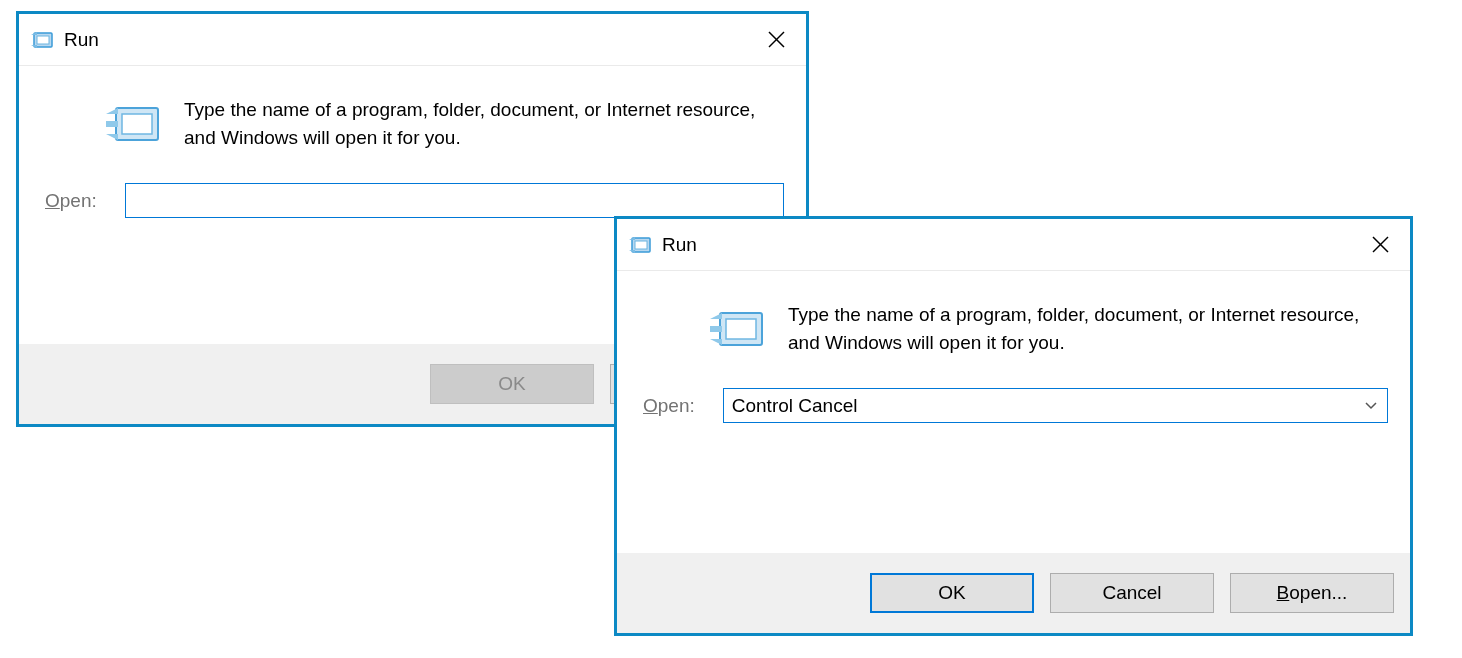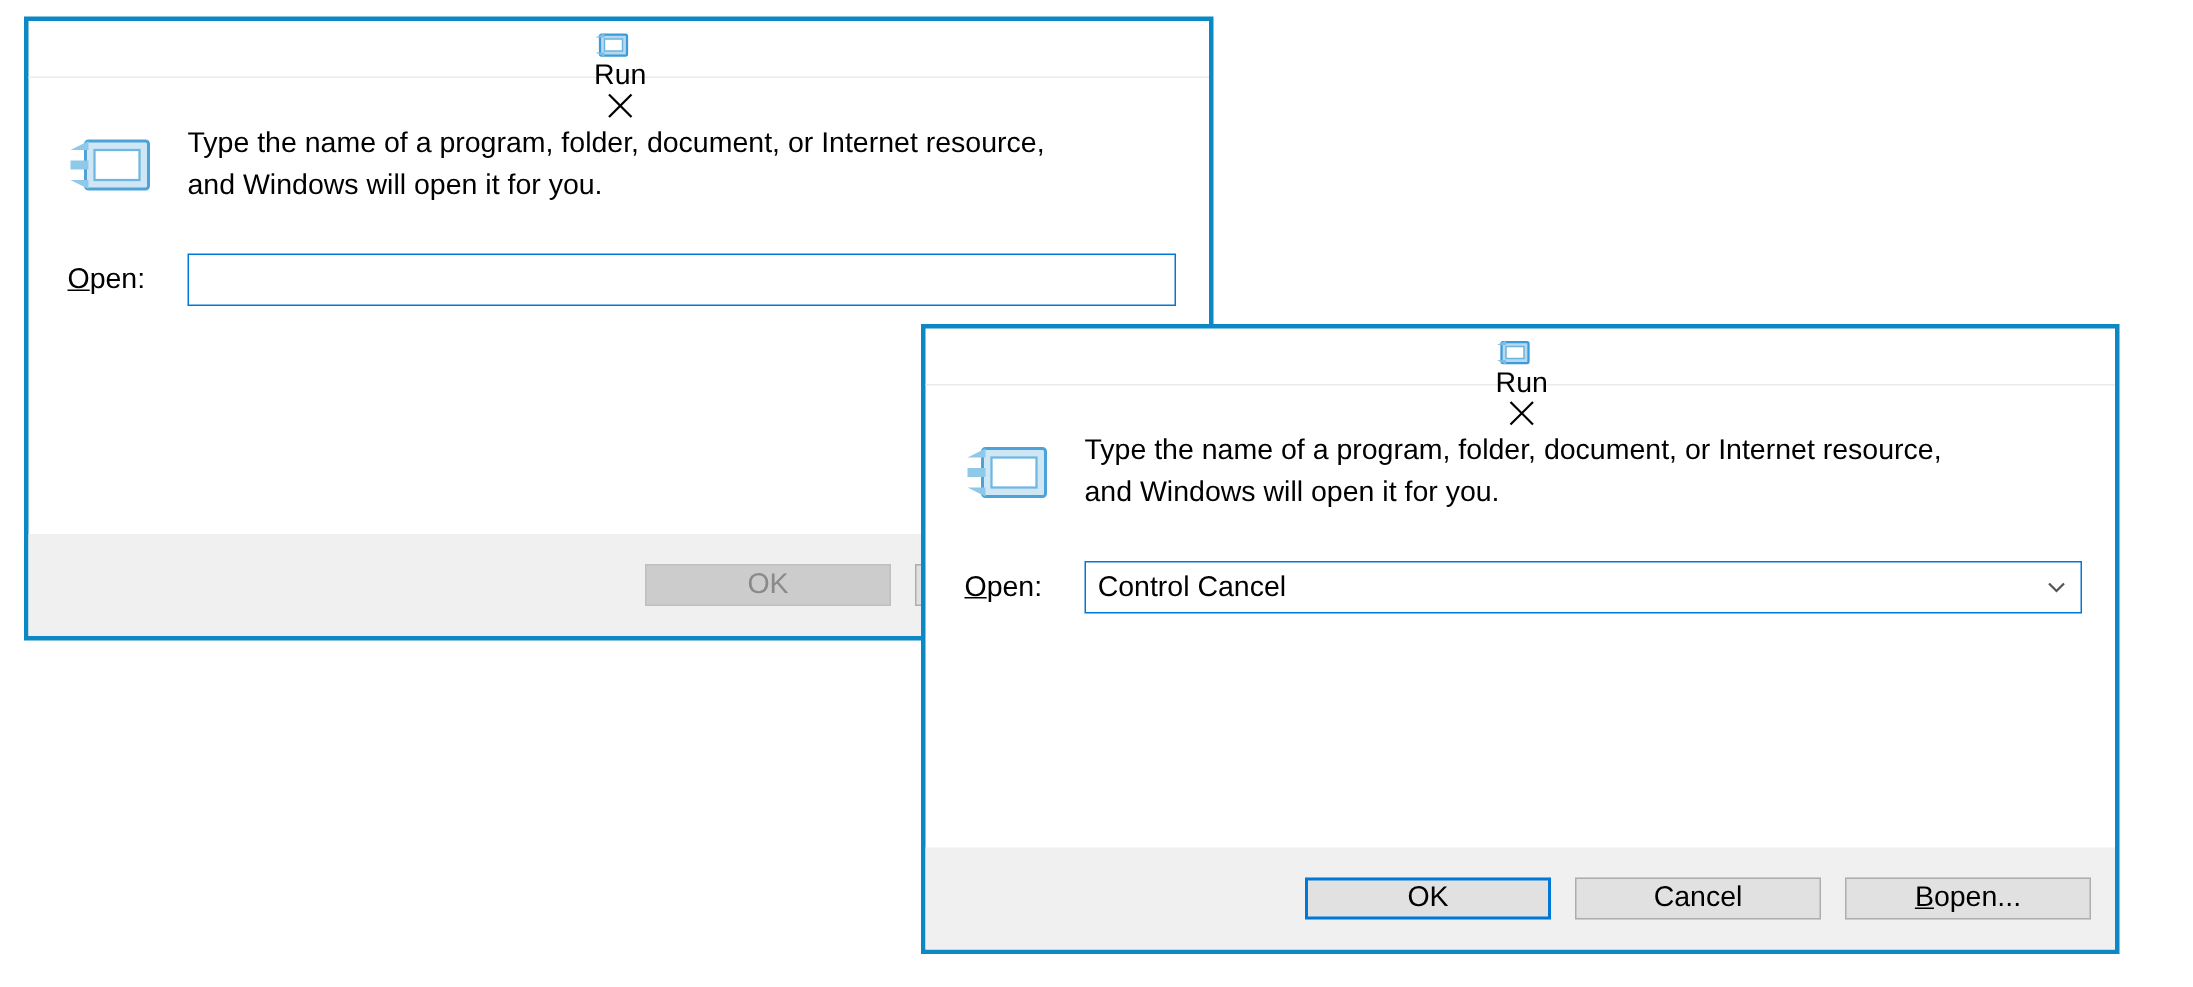--- a/index.html
+++ b/index.html
@@ -31,22 +31,21 @@
       left: 614px;
       top: 216px;
       width: 799px;
       height: 420px;
     }
     .titlebar {
       display: flex;
       align-items: center;
       padding: 6px 10px 6px 12px;
       border-bottom: 1px solid #eaeaea;
-      height: 38px;
-      flex-direction: column;
+      height: 52px;
     }
     .title-icon {
       width: 23px;
       height: 20px;
       margin-right: 10px;
       position: relative;
       flex-shrink: 0;
     }
     .title-icon svg {
       display: block;
@@ -70,20 +69,21 @@
     }
     .body-area {
       padding: 30px 22px 12px 22px;
       flex: 1;
     }
     .instruction-row {
       display: flex;
       align-items: flex-start;
       gap: 20px;
       margin-bottom: 32px;
+      justify-content: flex-end;
     }
     .big-icon {
       width: 60px;
       height: 48px;
       flex-shrink: 0;
       margin-top: 4px;
       margin-left: 4px;
     }
     .big-icon svg {
       display: block;
@@ -96,21 +96,21 @@
       max-width: 600px;
     }
     .open-row {
       display: flex;
       align-items: center;
       gap: 28px;
       margin-left: 4px;
     }
     .open-label {
       font-size: 19px;
-      color: #000000;
+      color: #737373;
       flex-shrink: 0;
     }
     .open-label .ul {
       text-decoration: underline;
     }
     .combo {
       flex: 1;
       height: 35px;
       border: 1.5px solid #0078d7;
       background: #ffffff;
@@ -133,21 +133,21 @@
     }
     .button-bar {
       background: #f0f0f0;
       padding: 20px 16px;
       display: flex;
       justify-content: flex-end;
       gap: 16px;
     }
     .btn {
       min-width: 164px;
-      height: 28px;
+      height: 40px;
       background: #e1e1e1;
       border: 1px solid #adadad;
       font-size: 19px;
       display: flex;
       align-items: center;
       justify-content: center;
       text-align: center;
       cursor: pointer;
     }
     .btn.disabled {

